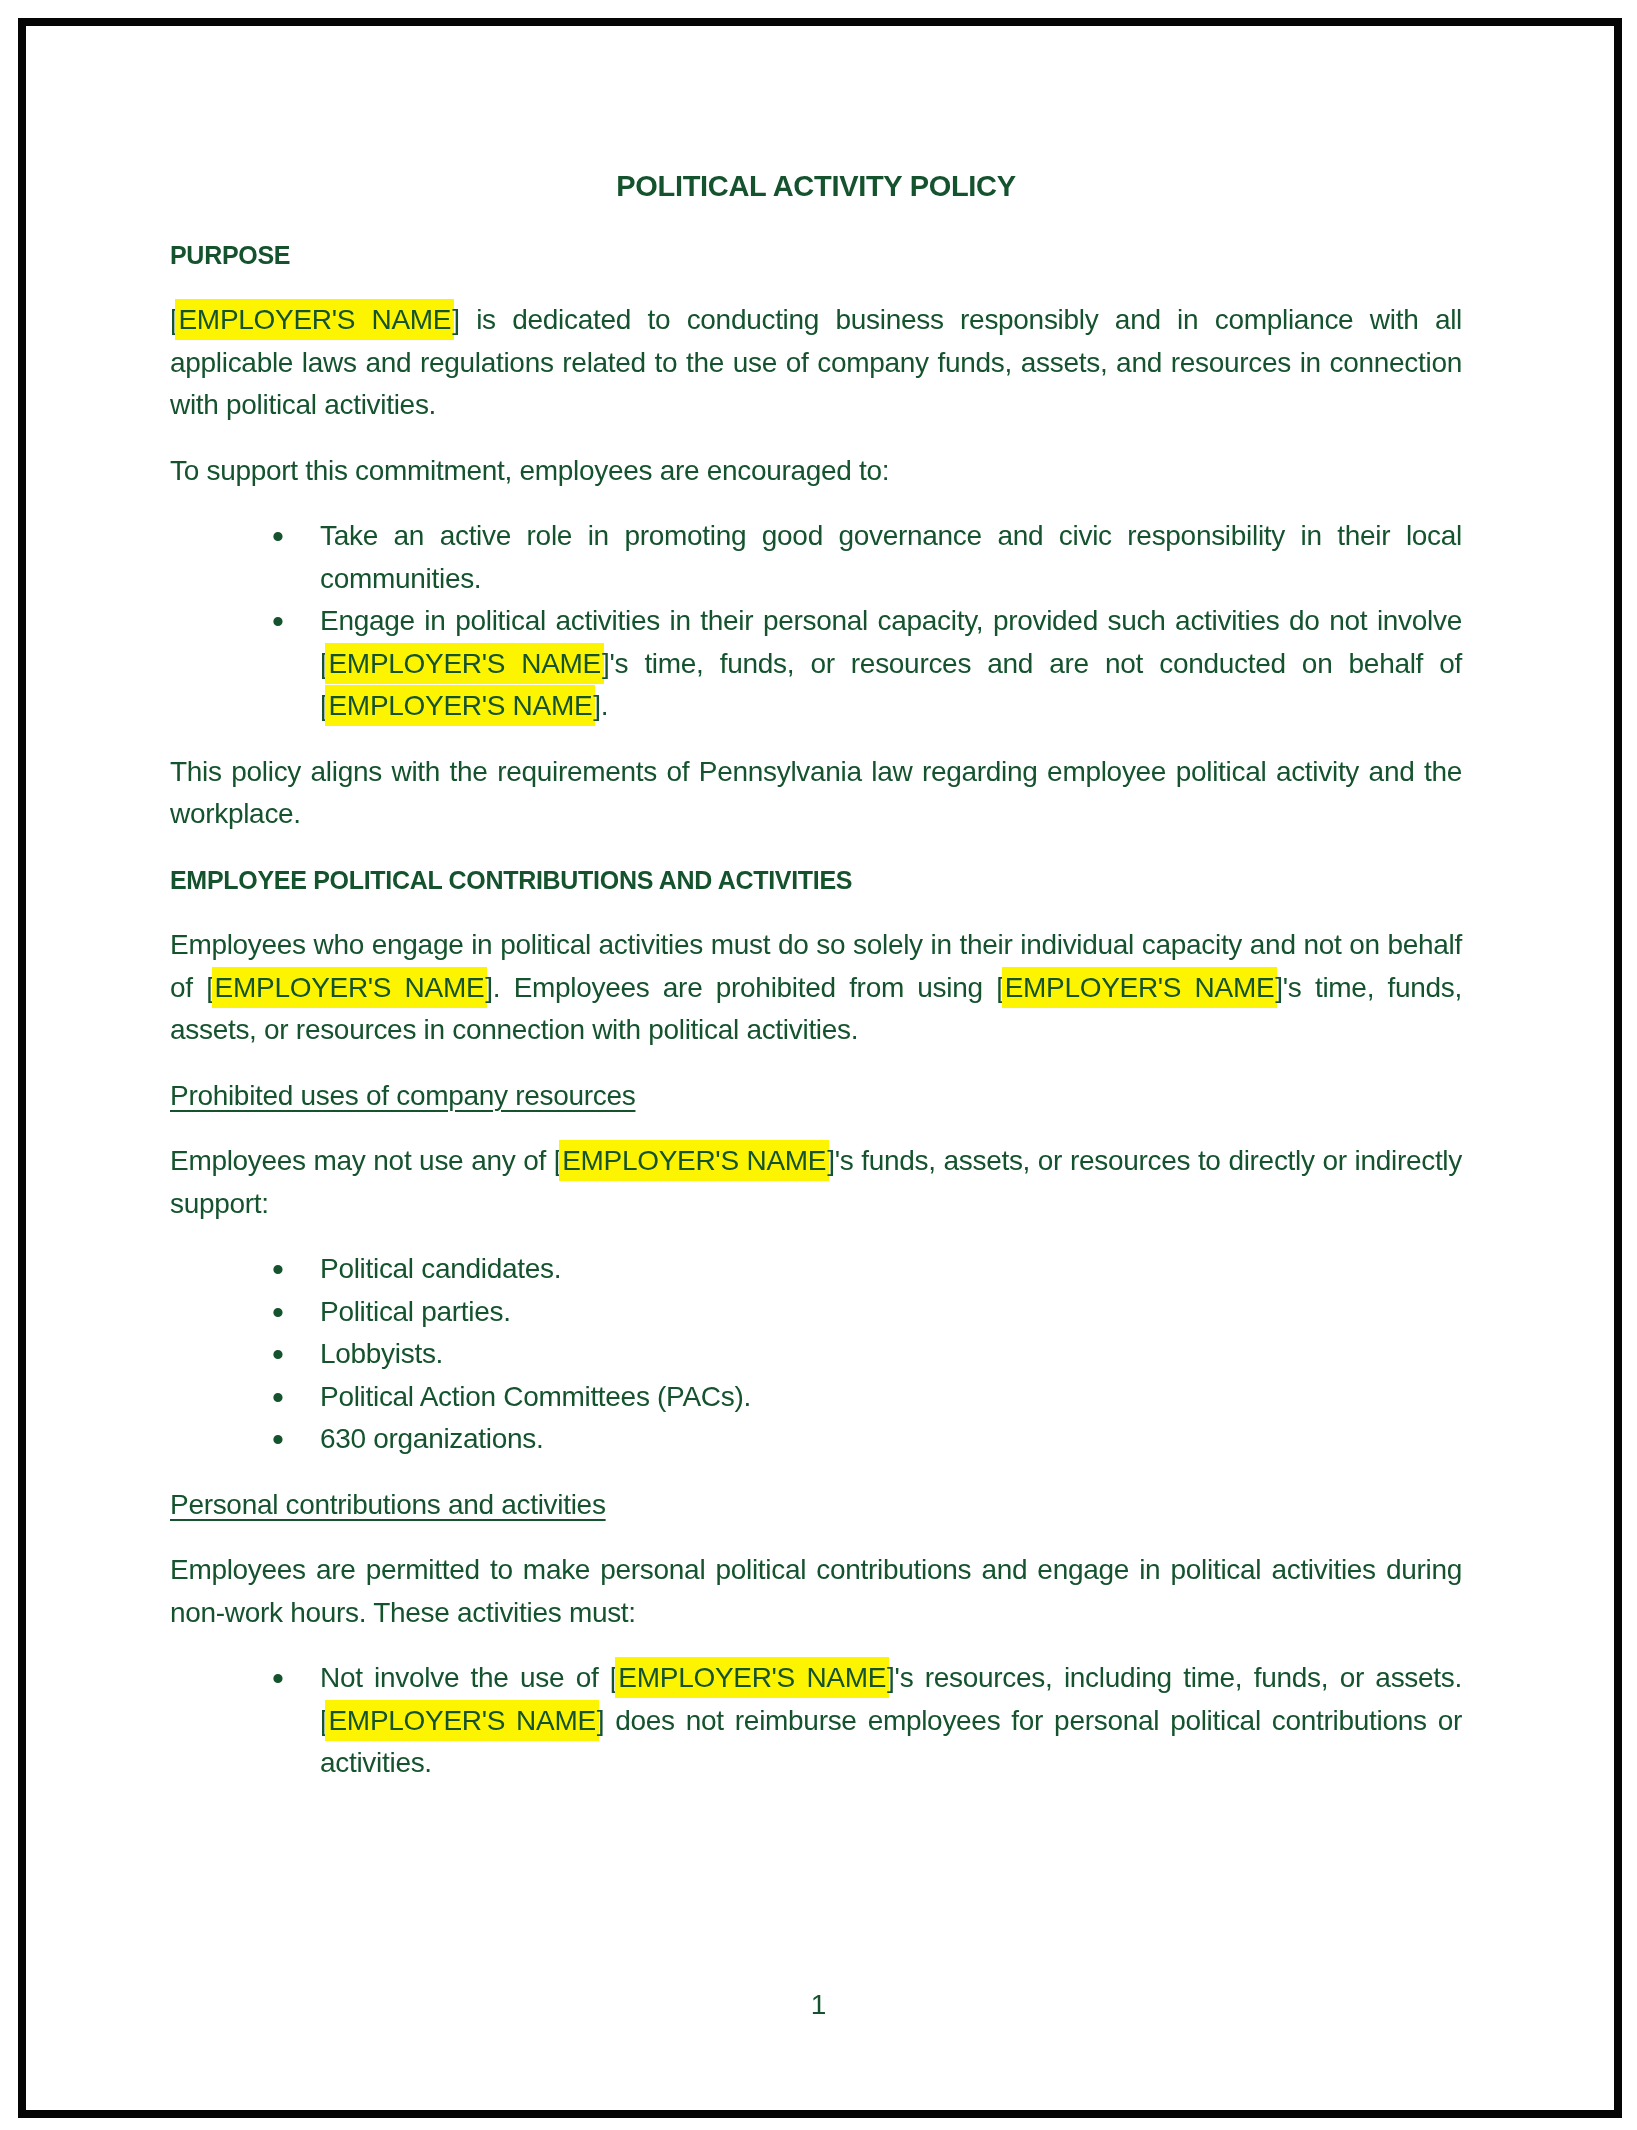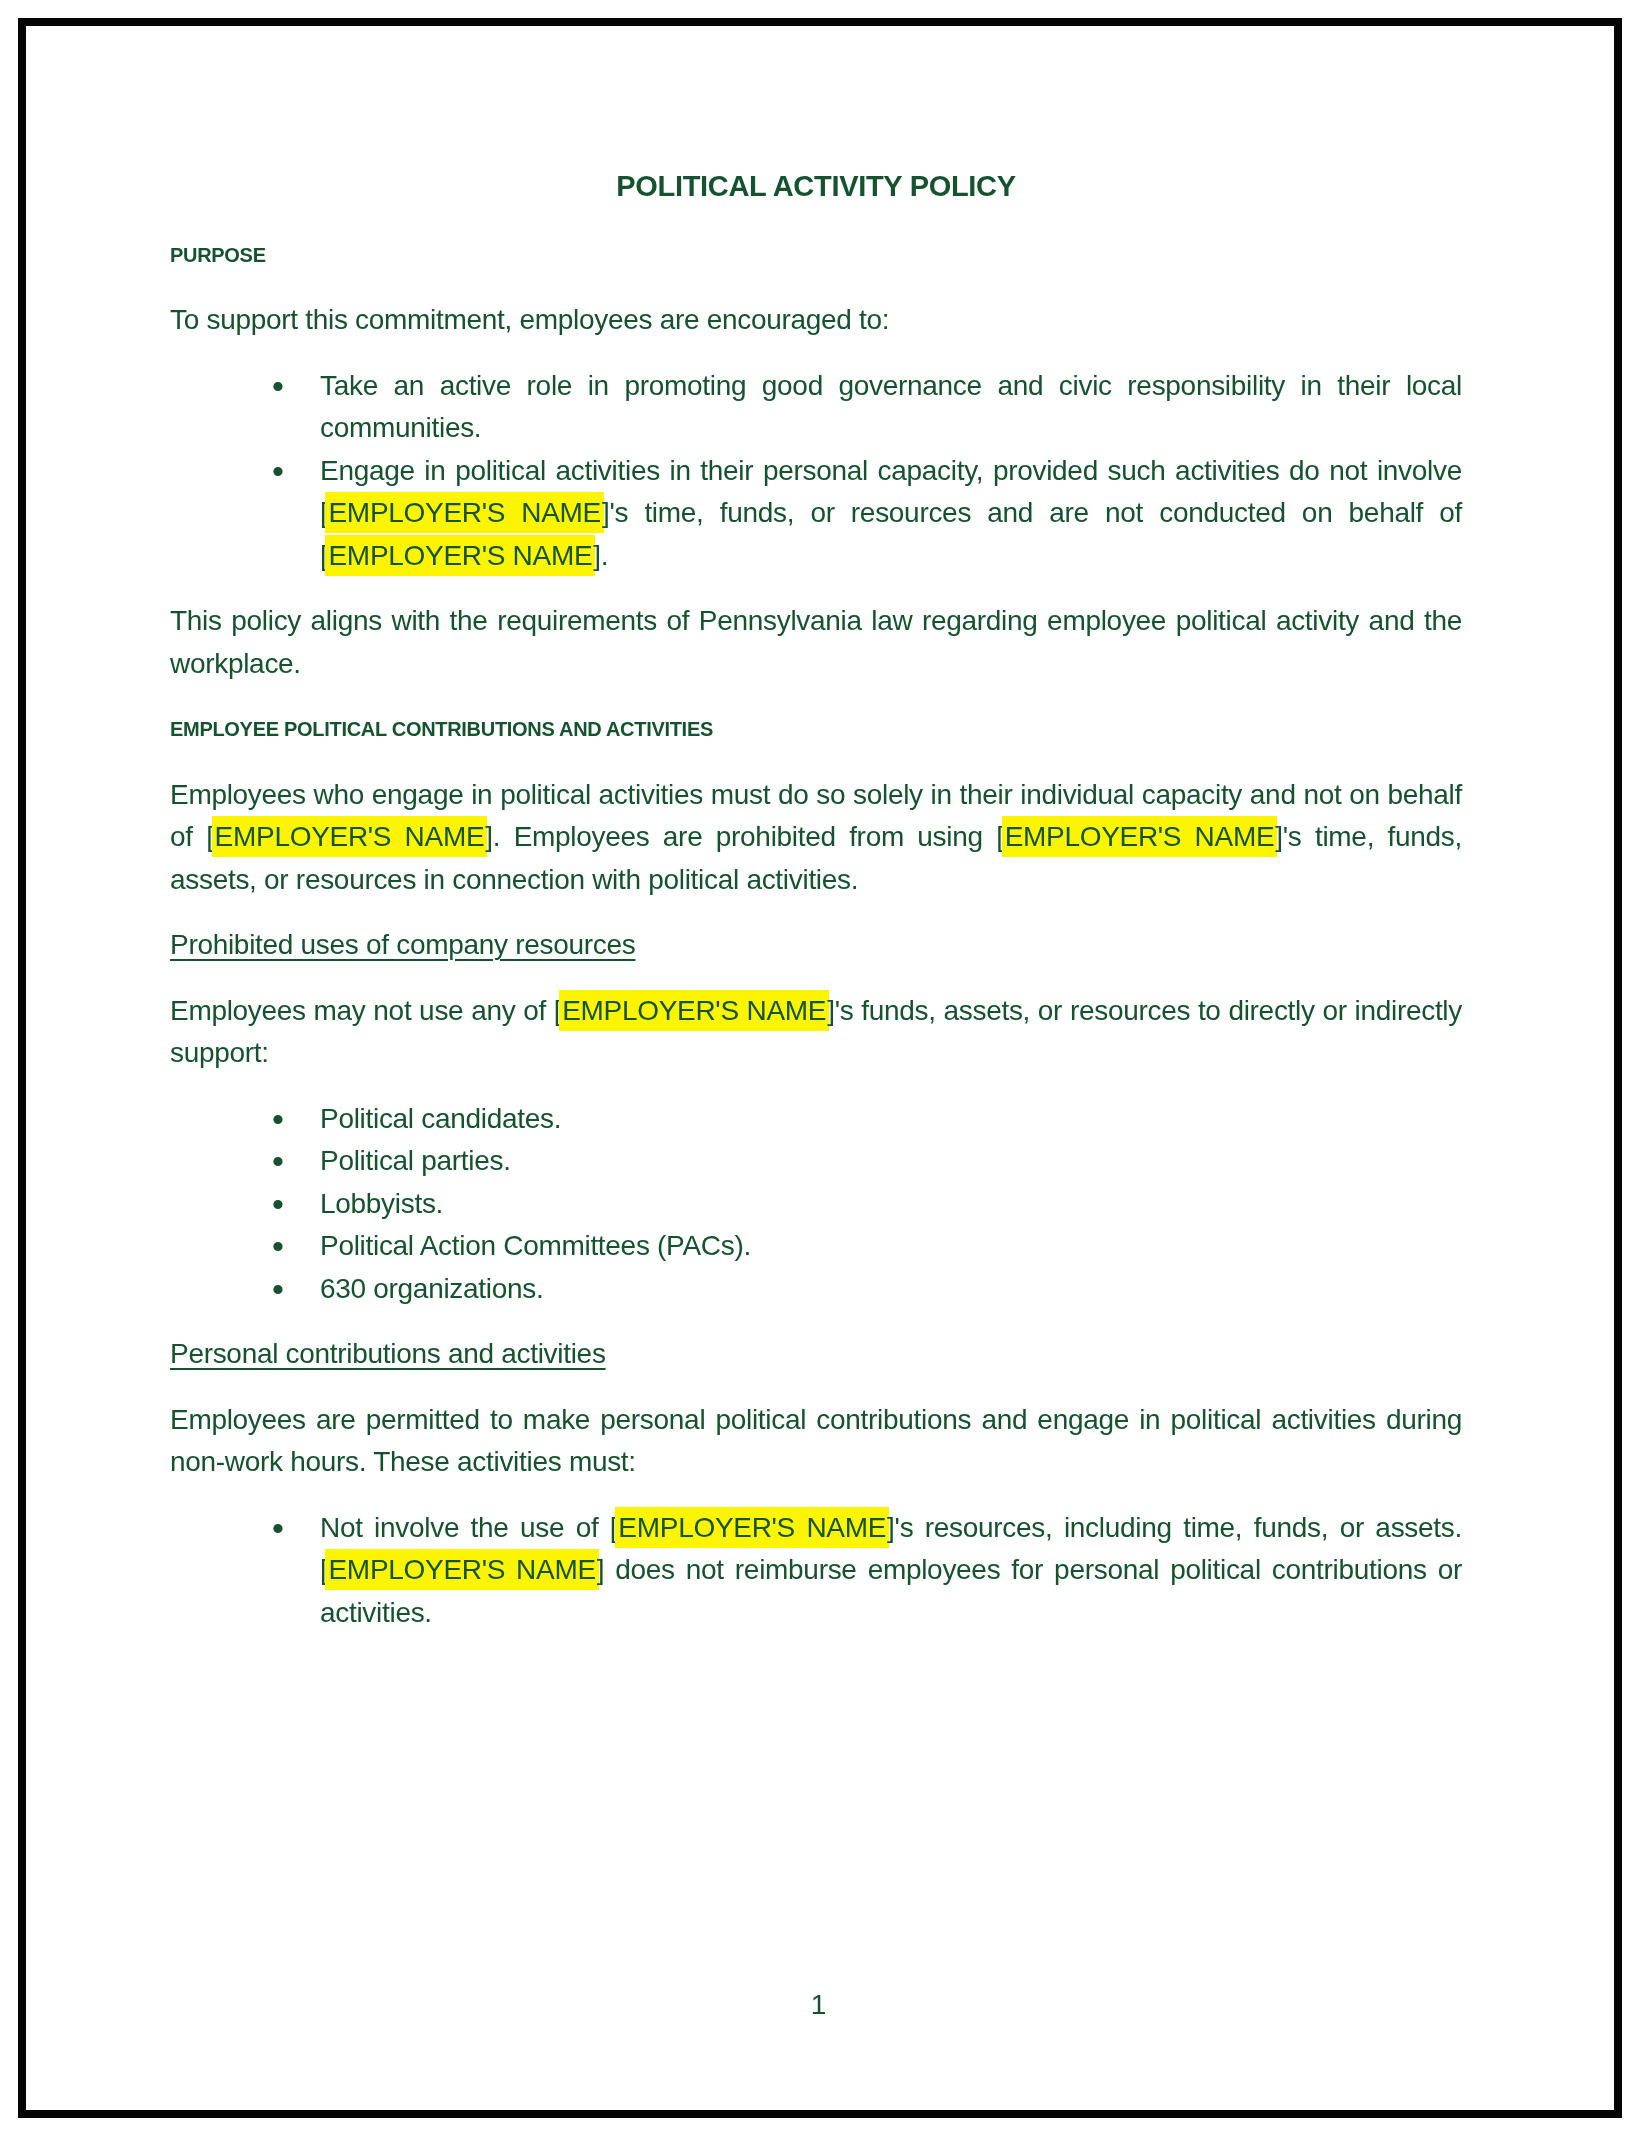--- a/index.html
+++ b/index.html
@@ -40,21 +40,21 @@
 
   .doc-title {
     text-align: center;
     font-weight: bold;
     font-size: 29px;
     line-height: 42.5px;
     margin-bottom: 26px;
   }
 
   h2 {
-    font-size: 20px;
+    font-size: 25px;
     font-weight: bold;
     line-height: 42.5px;
     margin-bottom: 23px;
   }
 
   .subheading {
     text-decoration: underline;
     text-decoration-thickness: 2px;
     text-underline-offset: 5px;
     margin-bottom: 23px;
@@ -105,20 +105,21 @@
 <body>
 
 <div class="page">
   <div class="frame"></div>
 
   <div class="content">
     <div class="doc-title">POLITICAL ACTIVITY POLICY</div>
 
     <div>
         <h2>PURPOSE</h2>
+        <p>[<mark>EMPLOYER'S NAME</mark>] is dedicated to conducting business responsibly and in compliance with all applicable laws and regulations related to the use of company funds, assets, and resources in connection with political activities.</p>
         <p>To support this commitment, employees are encouraged to:</p>
         <ul>
           <li>Take an active role in promoting good governance and civic responsibility in their local communities.</li>
           <li>Engage in political activities in their personal capacity, provided such activities do not involve [<mark>EMPLOYER'S NAME</mark>]'s time, funds, or resources and are not conducted on behalf of [<mark>EMPLOYER'S NAME</mark>].</li>
         </ul>
         <p>This policy aligns with the requirements of Pennsylvania law regarding employee political activity and the workplace.</p>
         <h2>EMPLOYEE POLITICAL CONTRIBUTIONS AND ACTIVITIES</h2>
         <p>Employees who engage in political activities must do so solely in their individual capacity and not on behalf of [<mark>EMPLOYER'S NAME</mark>]. Employees are prohibited from using [<mark>EMPLOYER'S NAME</mark>]'s time, funds, assets, or resources in connection with political activities.</p>
         <div class="subheading">Prohibited uses of company resources</div>
         <p>Employees may not use any of [<mark>EMPLOYER'S NAME</mark>]'s funds, assets, or resources to directly or indirectly support:</p>

